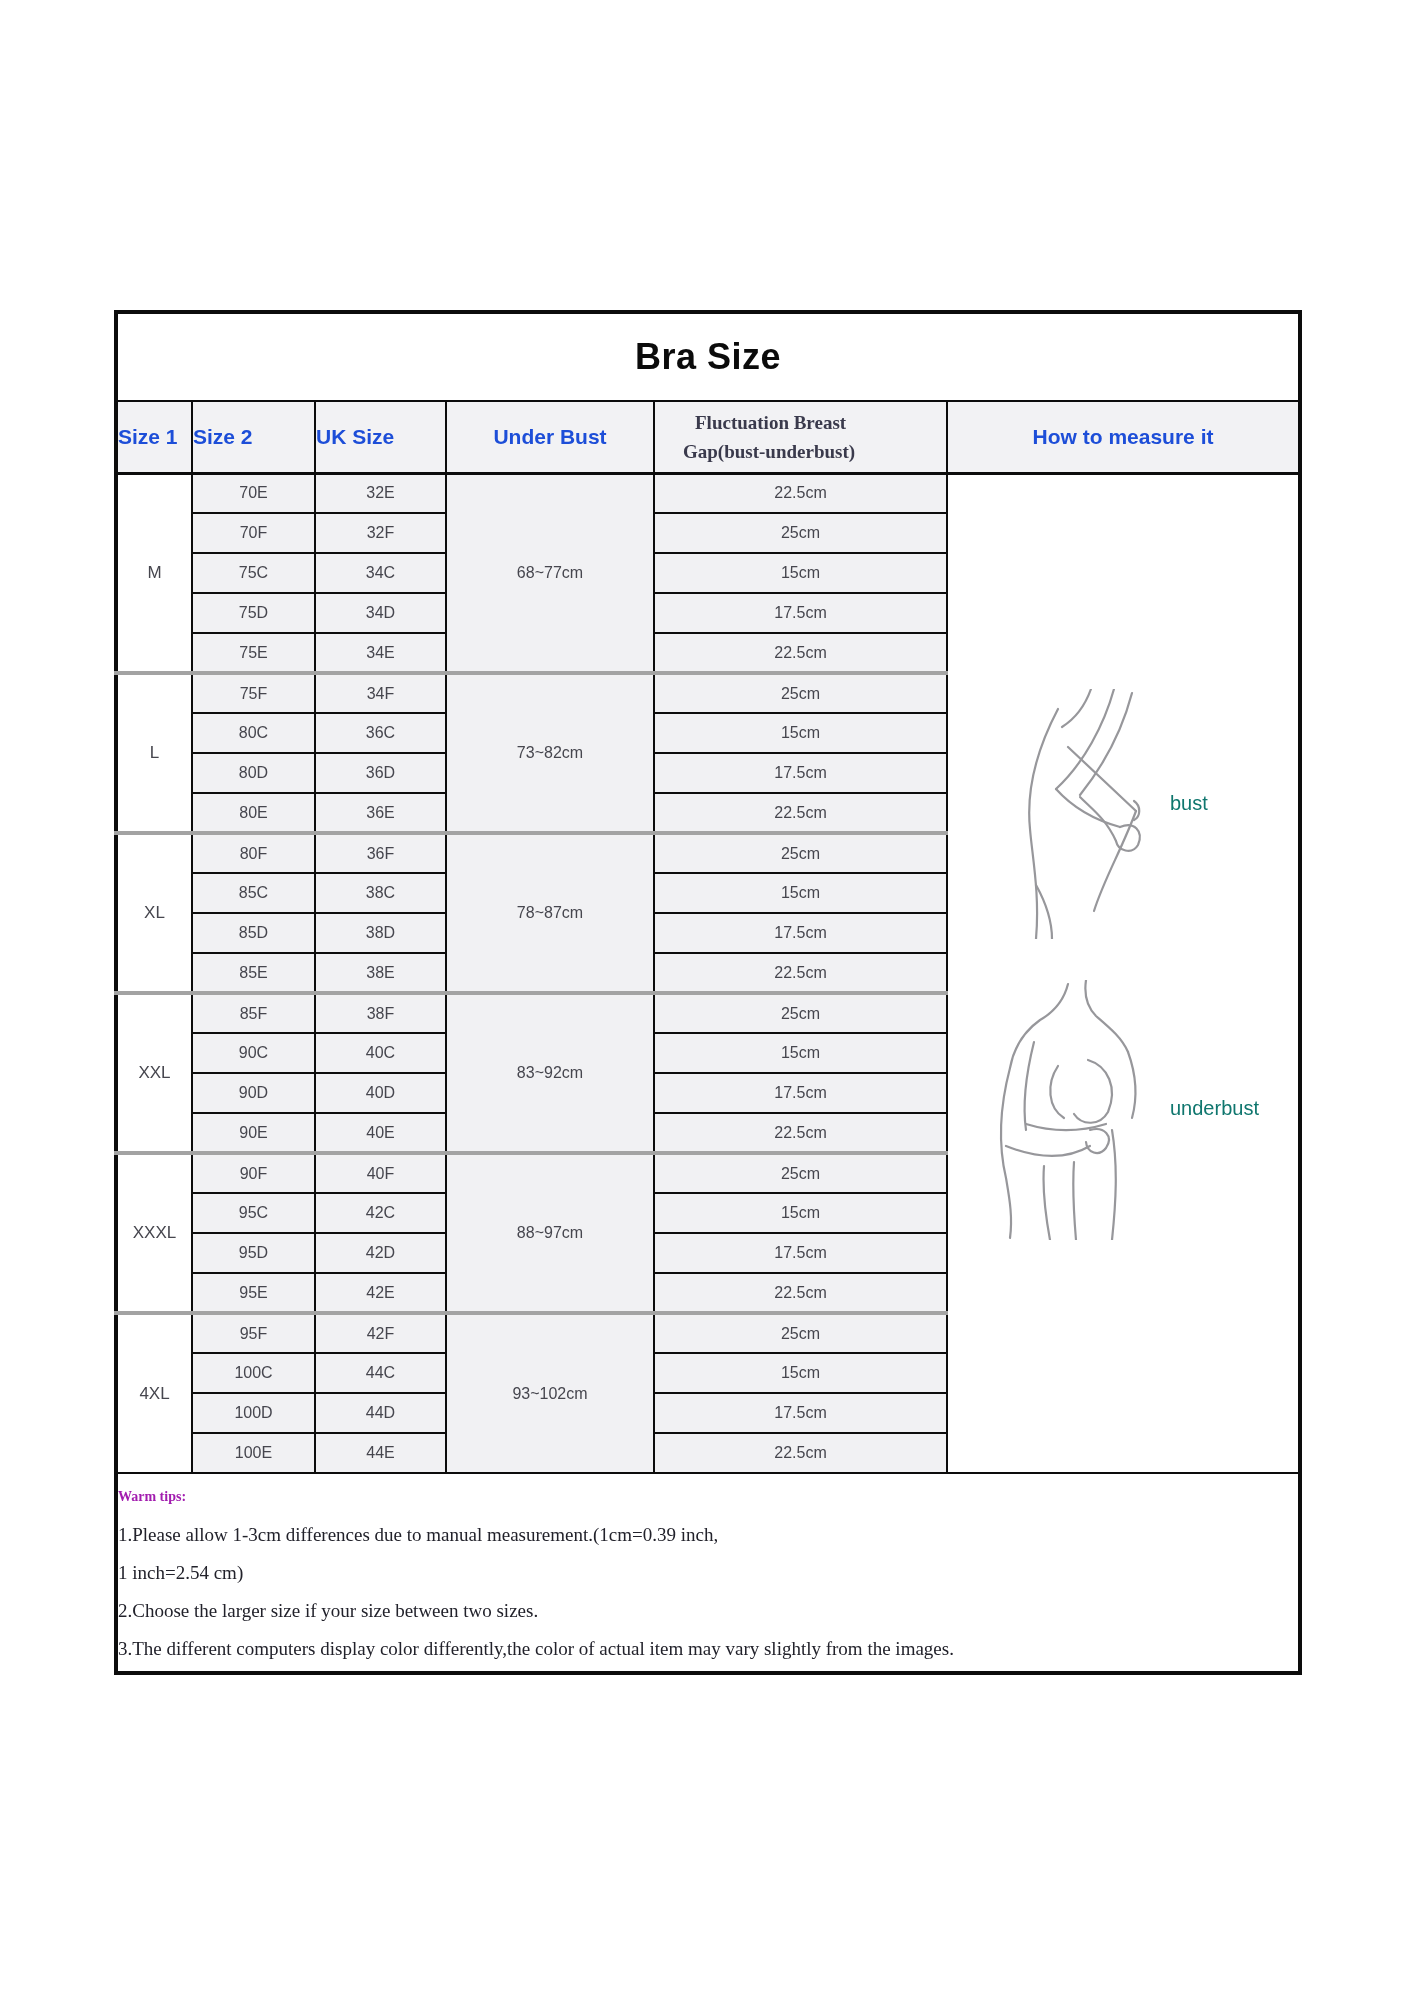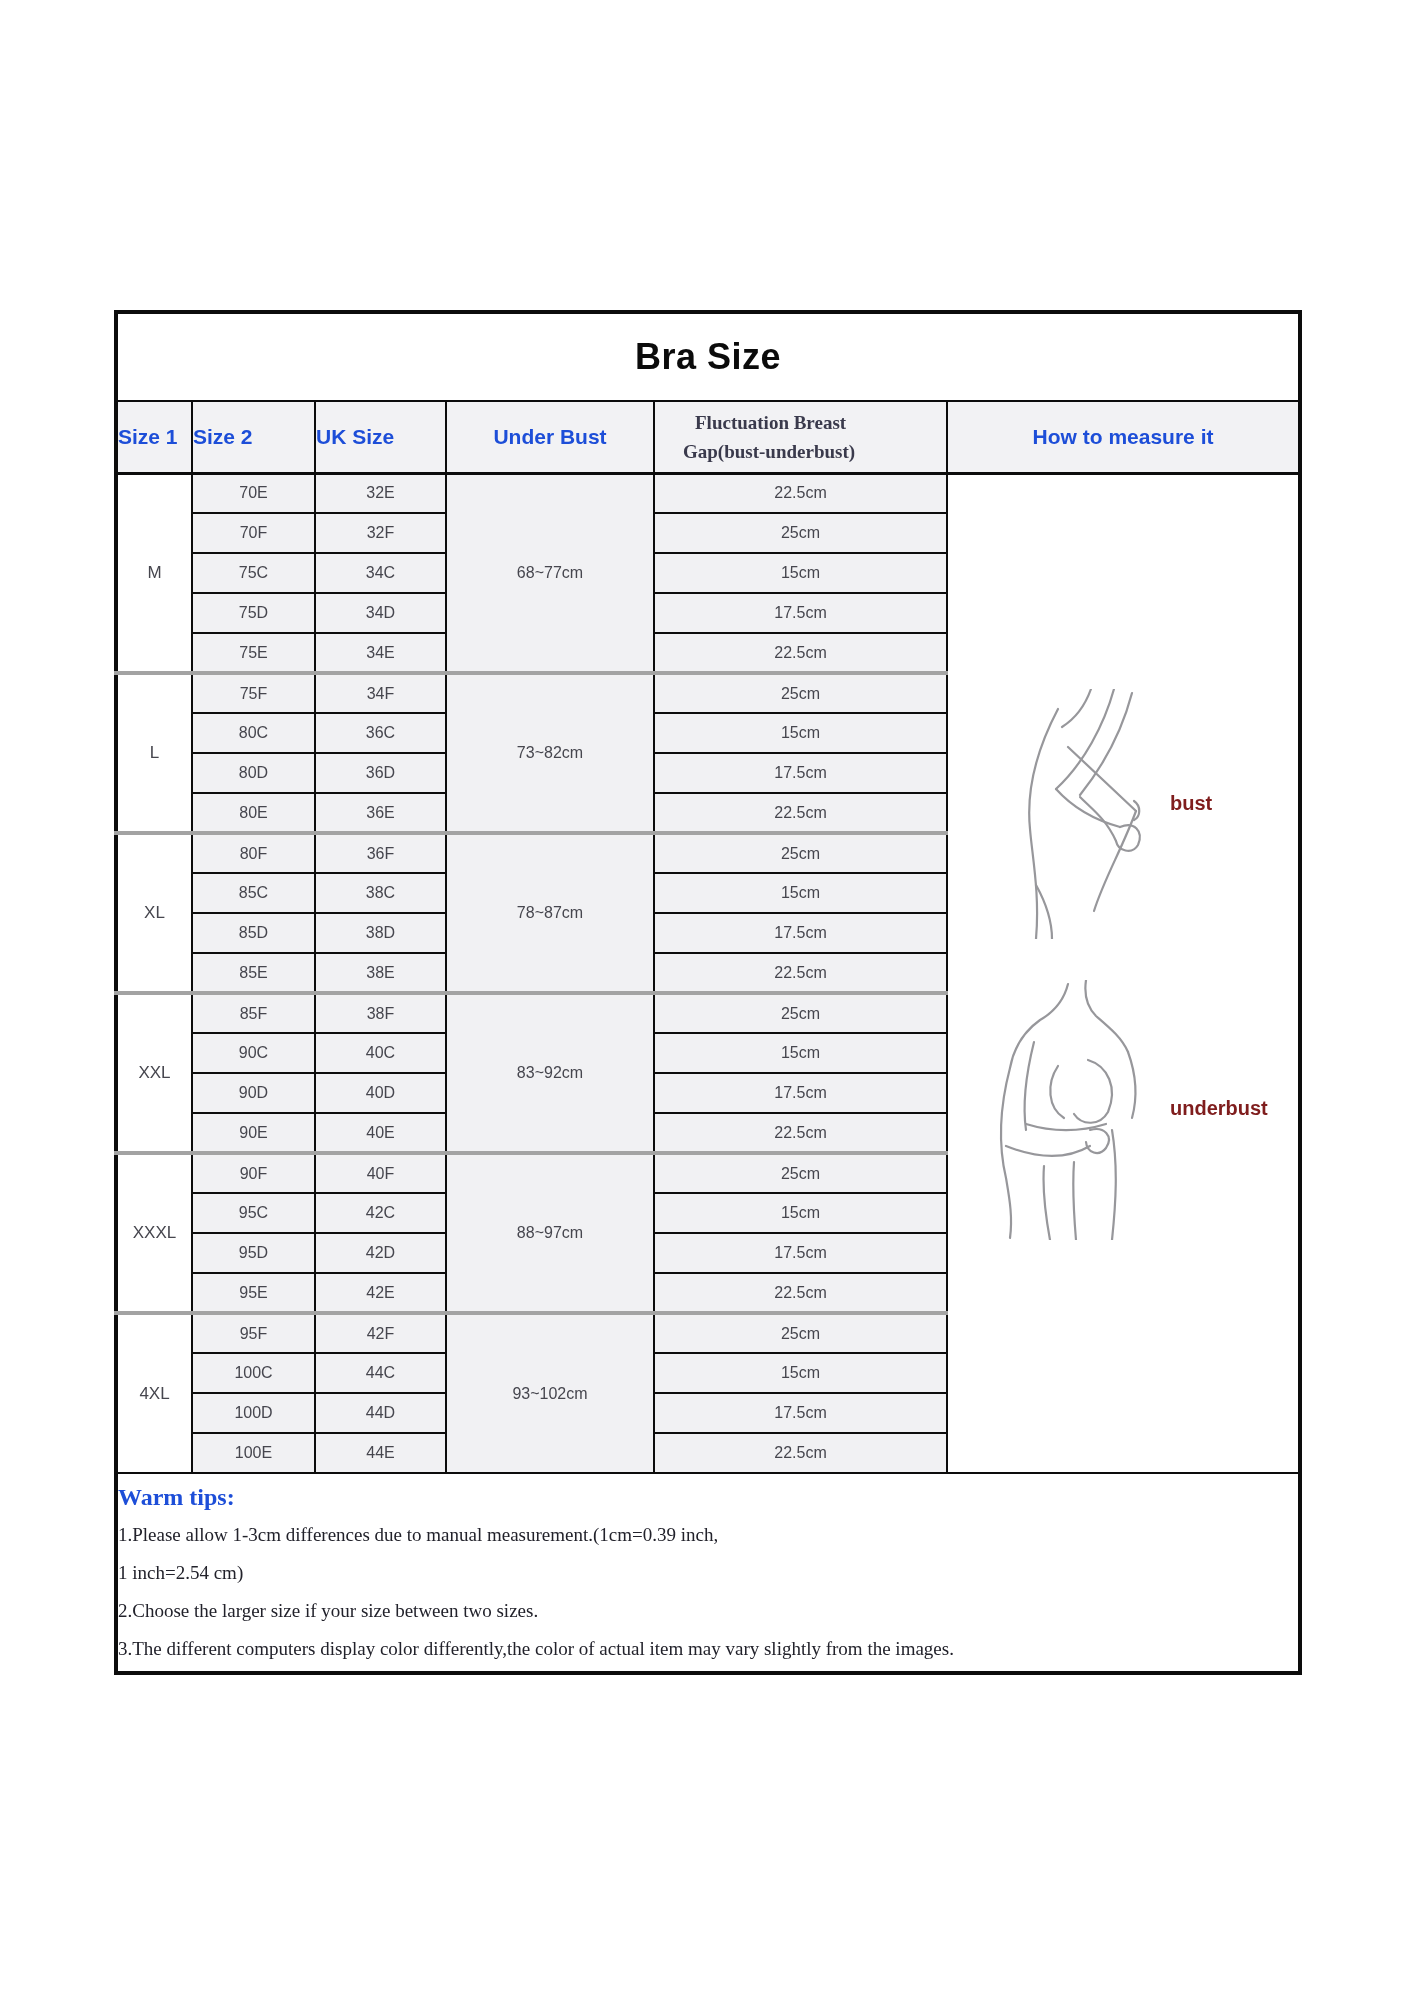--- a/index.html
+++ b/index.html
@@ -55,32 +55,32 @@
   td.c-howto{
     background:#ffffff;position:relative;padding:0;vertical-align:top;
   }
   td.tips-cell{
     background:#ffffff;border-top:4px solid #0c0c0c;
     vertical-align:top;
     font-family:"Liberation Serif","DejaVu Serif",serif;
     padding:6px 8px 0 4px;
   }
   .tip-heading{
-    display:block;font-size:24px;font-weight:bold;color:#1d4ed8;
+    display:block;font-size:14px;font-weight:bold;color:#a21caf;
     line-height:38px;
   }
   .tip-line{
     display:block;font-size:19px;color:#22222b;line-height:38px;
   }
   .fig{position:absolute;left:38px;}
   .fig-bust{top:214px;}
   .fig-under{top:505px;}
   .fig-label{
     position:absolute;left:222px;
-    font-size:20px;font-weight:bold;color:#7f1d1d;
+    font-size:20px;font-weight:normal;color:#0f766e;
     white-space:nowrap;
   }
   .label-bust{top:317px;}
   .label-under{top:622px;}
 </style>
 </head>
 <body>
 
 <div class="sheet">
 

